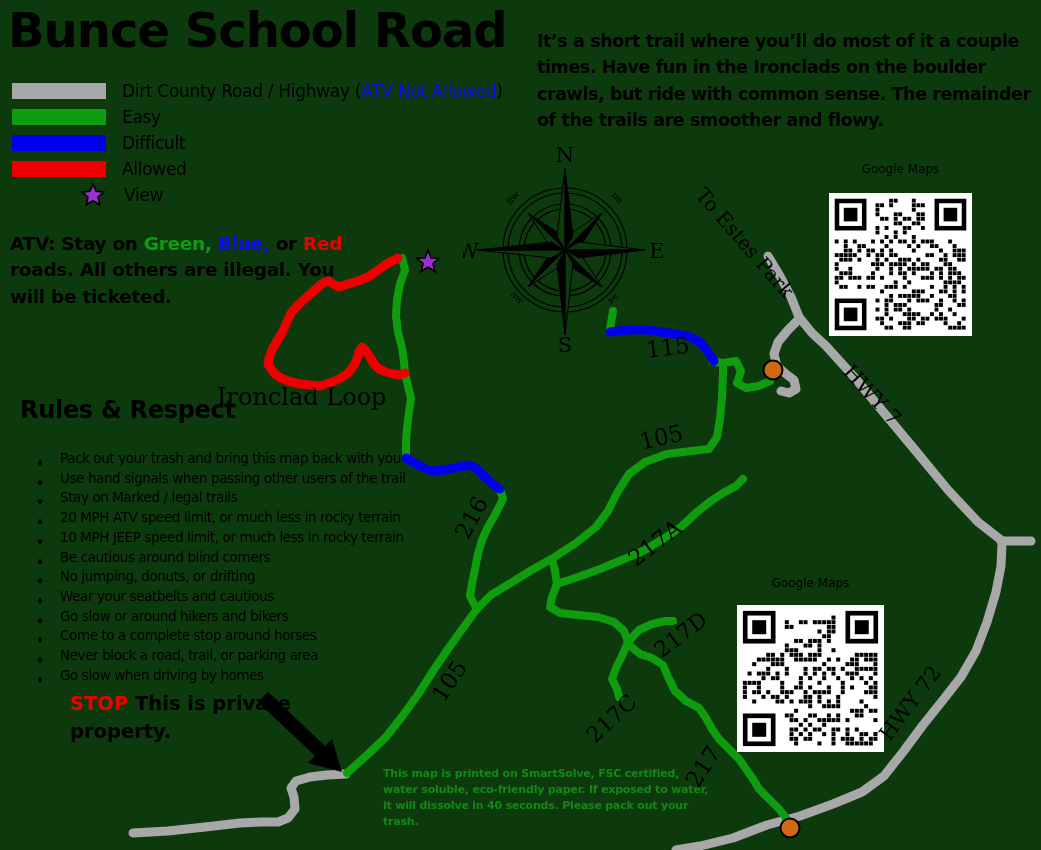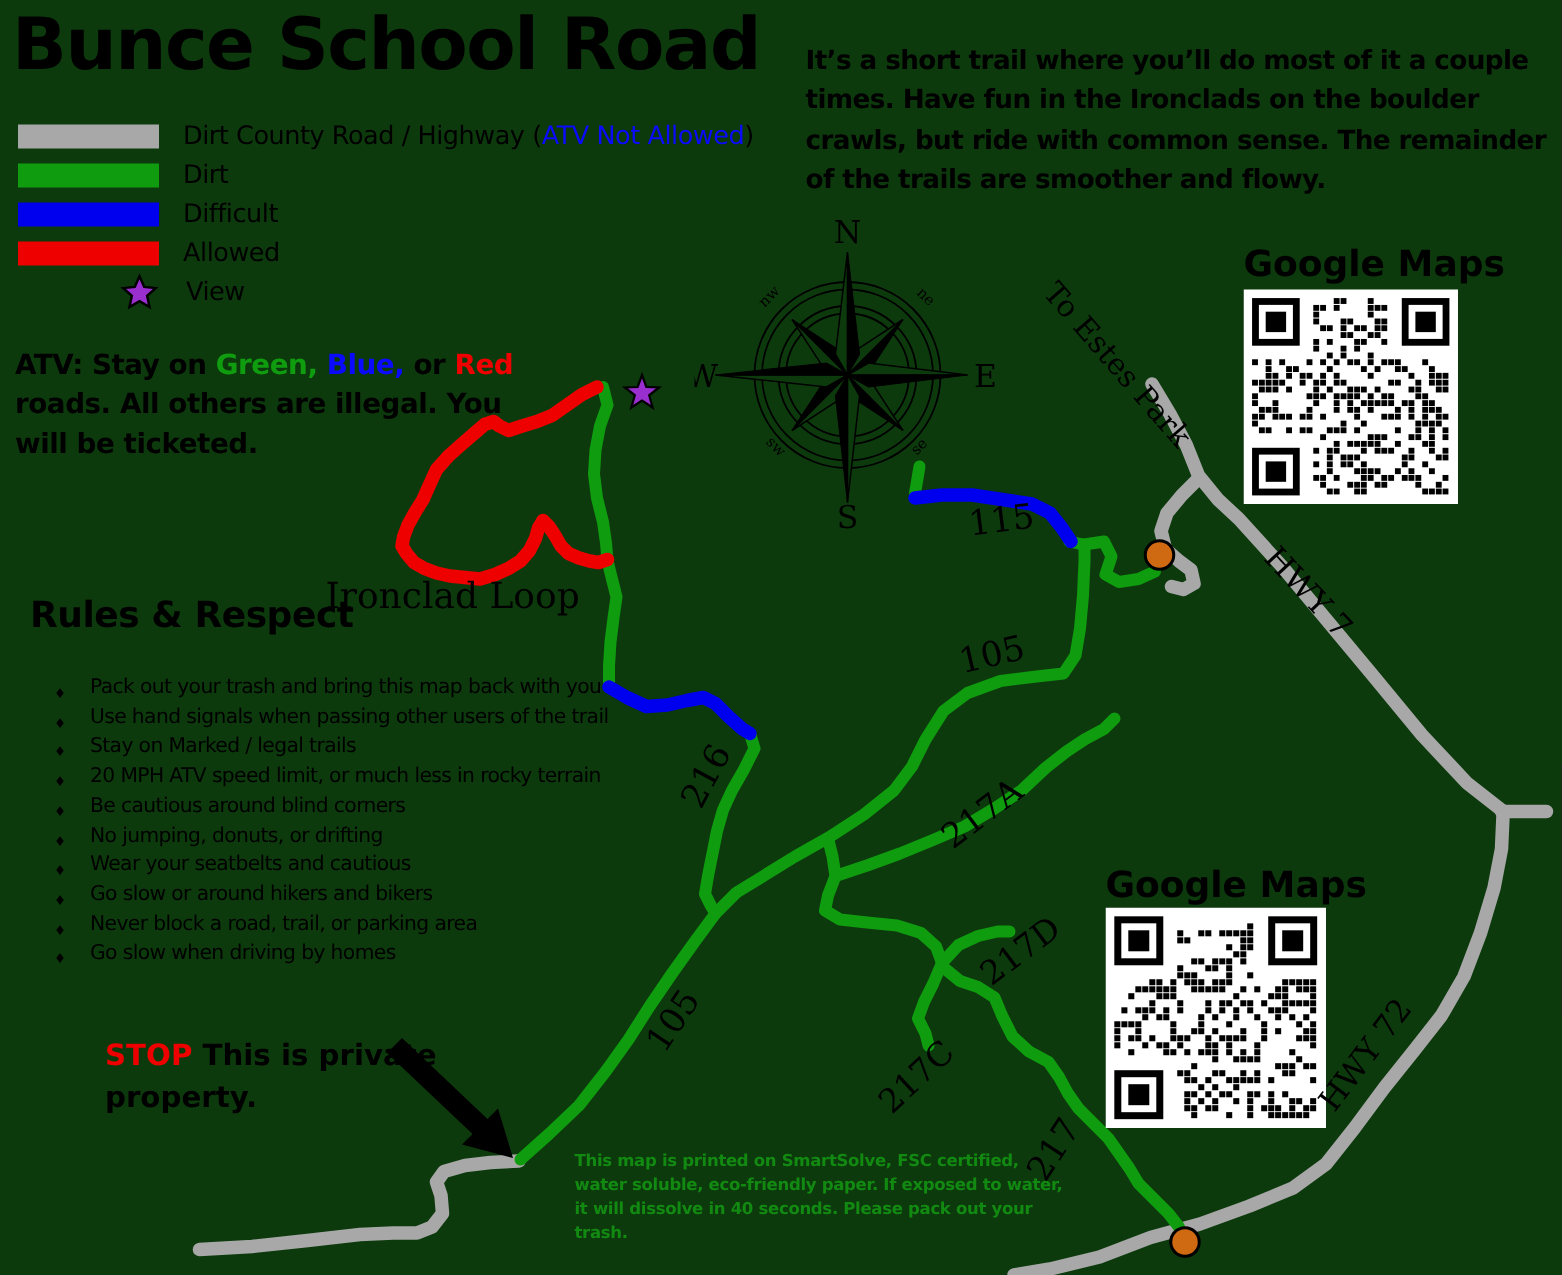--- a/index.html
+++ b/index.html
@@ -29,21 +29,21 @@
   .rules li{position:relative;font-size:13.5px;line-height:19.7px;padding-left:40px;letter-spacing:-0.4px;white-space:nowrap}
   .rules li::before{content:"\2666";position:absolute;left:16px;top:5px;font-size:9px}
   .stop{left:70px;top:690px;width:245px;font-size:19.5px;font-weight:bold;line-height:1.42}
   .stop-word{color:var(--c-extreme)}
   .eco{left:383px;top:766px;width:330px;font-size:11px;font-weight:bold;letter-spacing:-0.2px;
        color:var(--c-ecogreen);line-height:1.45}
   
   .qr{position:absolute}
   .qr1{left:829px;top:192px;width:143px;height:145px}
   .qr2{left:737px;top:605px;width:147px;height:147px}
-  .qr-cap{position:absolute;font-size:24px;font-weight:bold;text-align:center;white-space:nowrap}
+  .qr-cap{position:absolute;font-size:12px;font-weight:normal;text-align:center;white-space:nowrap}
   .qr-cap1{left:829px;top:162px;width:143px}
   .qr-cap2{left:737px;top:576px;width:147px}
   
   .lbl{position:absolute;font-family:"DejaVu Serif",serif;font-size:23px;color:#000;
        transform-origin:0 50%;white-space:nowrap}
   .lbl-ironclad{left:217px;top:383px;font-size:24px}
   .lbl-115{left:646px;top:337px;transform:rotate(-7deg)}
   .lbl-105a{left:640px;top:429px;transform:rotate(-13deg)}
   .lbl-105b{left:437px;top:686px;transform:rotate(-56deg)}
   .lbl-216{left:461px;top:524px;transform:rotate(-62deg)}
@@ -146,21 +146,21 @@
     <div class="lg-row">
       <span class="lg-swatchcol">
           <span class="bar road"></span>
         </span>
       <span class="lg-label"><span>Dirt County Road / Highway (</span><span class="w-blue">ATV Not Allowed</span><span>)</span></span>
     </div>
     <div class="lg-row">
       <span class="lg-swatchcol">
           <span class="bar easy"></span>
         </span>
-      <span class="lg-label">Dirt</span>
+      <span class="lg-label">Easy</span>
     </div>
     <div class="lg-row">
       <span class="lg-swatchcol">
           <span class="bar diff"></span>
         </span>
       <span class="lg-label">Difficult</span>
     </div>
     <div class="lg-row">
       <span class="lg-swatchcol">
           <span class="bar extr"></span>
@@ -181,24 +181,26 @@
 
   <div class="abs intro">It’s a short trail where you’ll do most of it a couple times. Have fun in the Ironclads on the boulder crawls, but ride with common sense. The remainder of the trails are smoother and flowy.</div>
 
   <div class="abs rules">
     <h2>Rules &amp; Respect</h2>
     <ul>
       <li>Pack out your trash and bring this map back with you</li>
       <li>Use hand signals when passing other users of the trail</li>
       <li>Stay on Marked / legal trails</li>
       <li>20 MPH ATV speed limit, or much less in rocky terrain</li>
+      <li>10 MPH JEEP speed limit, or much less in rocky terrain</li>
       <li>Be cautious around blind corners</li>
       <li>No jumping, donuts, or drifting</li>
       <li>Wear your seatbelts and cautious</li>
       <li>Go slow or around hikers and bikers</li>
+      <li>Come to a complete stop around horses</li>
       <li>Never block a road, trail, or parking area</li>
       <li>Go slow when driving by homes</li>
     </ul>
   </div>
 
   <div class="abs stop"><span class="stop-word">STOP</span><span> This is private property.</span></div>
 
   <div class="abs eco">This map is printed on SmartSolve, FSC certified, water soluble, eco-friendly paper. If exposed to water, it will dissolve in 40 seconds. Please pack out your trash.</div>
 
   <div class="qr-cap qr-cap1">Google Maps</div>

